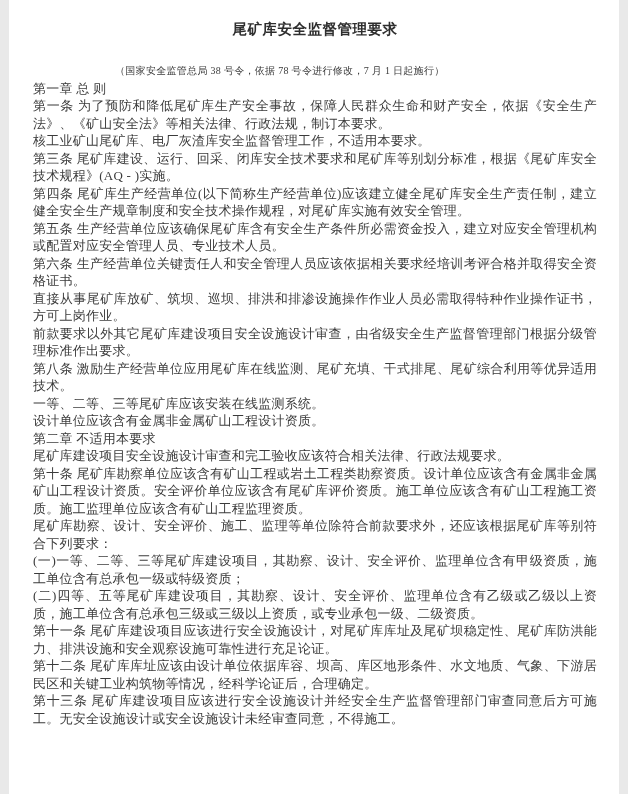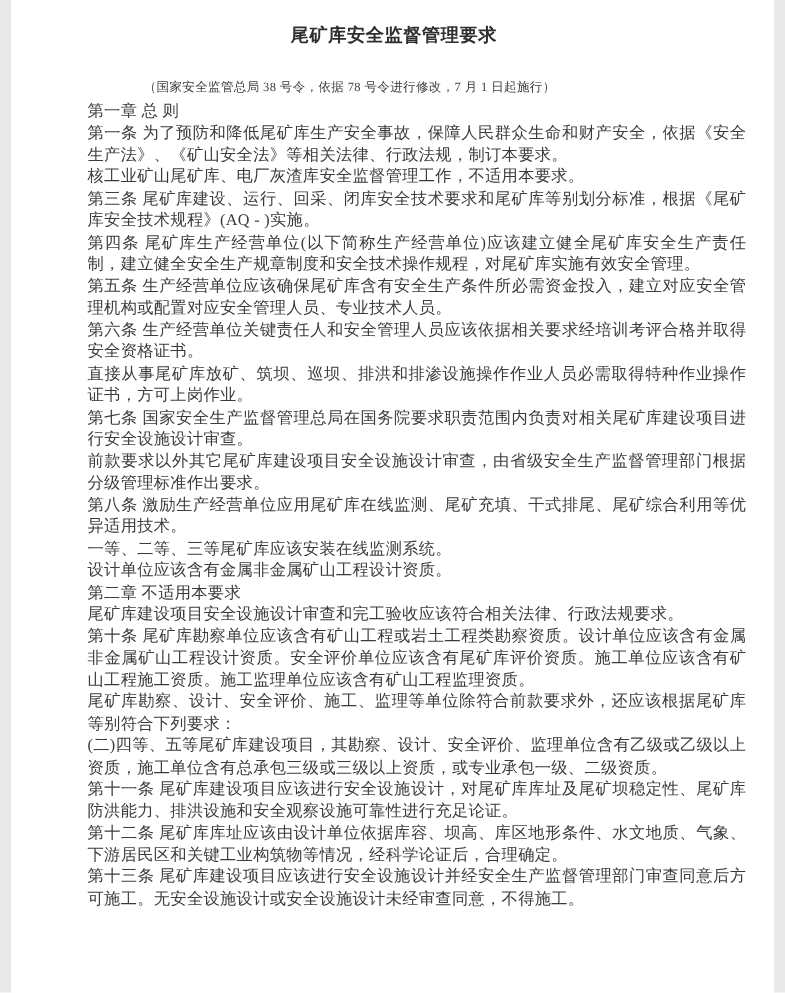--- a/index.html
+++ b/index.html
@@ -49,48 +49,47 @@
   .doc-body {
     margin-top: 0;
   }
   .para {
     font-size: 13px;
     letter-spacing: 0.25px;
     line-height: 17.5px;
     text-align: justify;
     text-justify: inter-ideograph;
     color: #3b3b3b;
-    margin-left: 37px;
   }
 </style>
 </head>
 <body>
 
 <div class="edge-strip edge-left"></div>
 <div class="edge-strip edge-right"></div>
 
 <div class="page">
   <div class="doc-title">尾矿库安全监督管理要求</div>
   <div class="doc-subtitle">（国家安全监管总局 38 号令，依据 78 号令进行修改，7 月 1 日起施行）</div>
   <div class="doc-body">
       <p class="para">第一章 总 则</p>
       <p class="para">第一条 为了预防和降低尾矿库生产安全事故，保障人民群众生命和财产安全，依据《安全生产法》、《矿山安全法》等相关法律、行政法规，制订本要求。</p>
       <p class="para">核工业矿山尾矿库、电厂灰渣库安全监督管理工作，不适用本要求。</p>
       <p class="para">第三条 尾矿库建设、运行、回采、闭库安全技术要求和尾矿库等别划分标准，根据《尾矿库安全技术规程》(AQ - )实施。</p>
       <p class="para">第四条 尾矿库生产经营单位(以下简称生产经营单位)应该建立健全尾矿库安全生产责任制，建立健全安全生产规章制度和安全技术操作规程，对尾矿库实施有效安全管理。</p>
       <p class="para">第五条 生产经营单位应该确保尾矿库含有安全生产条件所必需资金投入，建立对应安全管理机构或配置对应安全管理人员、专业技术人员。</p>
       <p class="para">第六条 生产经营单位关键责任人和安全管理人员应该依据相关要求经培训考评合格并取得安全资格证书。</p>
       <p class="para">直接从事尾矿库放矿、筑坝、巡坝、排洪和排渗设施操作作业人员必需取得特种作业操作证书，方可上岗作业。</p>
-      <p class="para">第七条 国家安全生产监督管理总局在国务院要求职责范围内负责对相关尾矿库建设项目进行安全设施设计审查。</p>
       <p class="para">前款要求以外其它尾矿库建设项目安全设施设计审查，由省级安全生产监督管理部门根据分级管理标准作出要求。</p>
       <p class="para">第八条 激励生产经营单位应用尾矿库在线监测、尾矿充填、干式排尾、尾矿综合利用等优异适用技术。</p>
       <p class="para">一等、二等、三等尾矿库应该安装在线监测系统。</p>
       <p class="para">设计单位应该含有金属非金属矿山工程设计资质。</p>
       <p class="para">第二章 不适用本要求</p>
       <p class="para">尾矿库建设项目安全设施设计审查和完工验收应该符合相关法律、行政法规要求。</p>
       <p class="para">第十条 尾矿库勘察单位应该含有矿山工程或岩土工程类勘察资质。设计单位应该含有金属非金属矿山工程设计资质。安全评价单位应该含有尾矿库评价资质。施工单位应该含有矿山工程施工资质。施工监理单位应该含有矿山工程监理资质。</p>
       <p class="para">尾矿库勘察、设计、安全评价、施工、监理等单位除符合前款要求外，还应该根据尾矿库等别符合下列要求：</p>
+      <p class="para">(一)一等、二等、三等尾矿库建设项目，其勘察、设计、安全评价、监理单位含有甲级资质，施工单位含有总承包一级或特级资质；</p>
       <p class="para">(二)四等、五等尾矿库建设项目，其勘察、设计、安全评价、监理单位含有乙级或乙级以上资质，施工单位含有总承包三级或三级以上资质，或专业承包一级、二级资质。</p>
       <p class="para">第十一条 尾矿库建设项目应该进行安全设施设计，对尾矿库库址及尾矿坝稳定性、尾矿库防洪能力、排洪设施和安全观察设施可靠性进行充足论证。</p>
       <p class="para">第十二条 尾矿库库址应该由设计单位依据库容、坝高、库区地形条件、水文地质、气象、下游居民区和关键工业构筑物等情况，经科学论证后，合理确定。</p>
       <p class="para">第十三条 尾矿库建设项目应该进行安全设施设计并经安全生产监督管理部门审查同意后方可施工。无安全设施设计或安全设施设计未经审查同意，不得施工。</p>
     </div>
 </div>
 
 </body></html>

